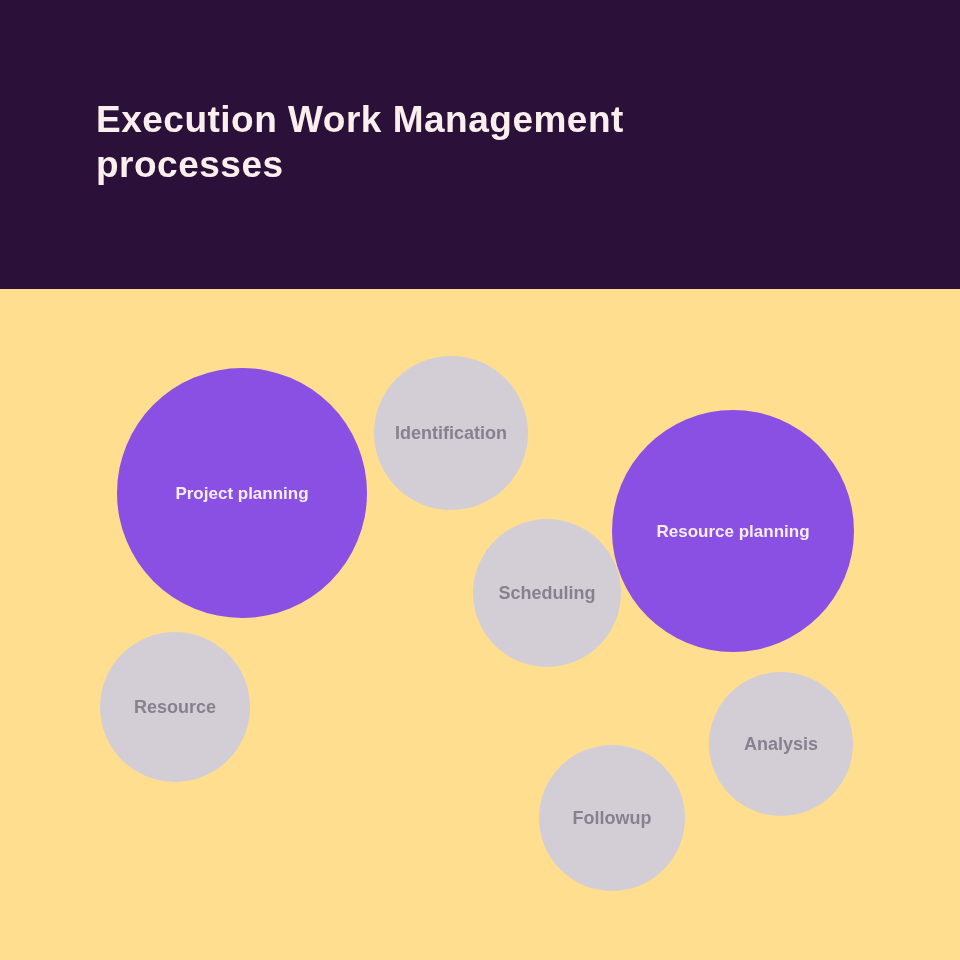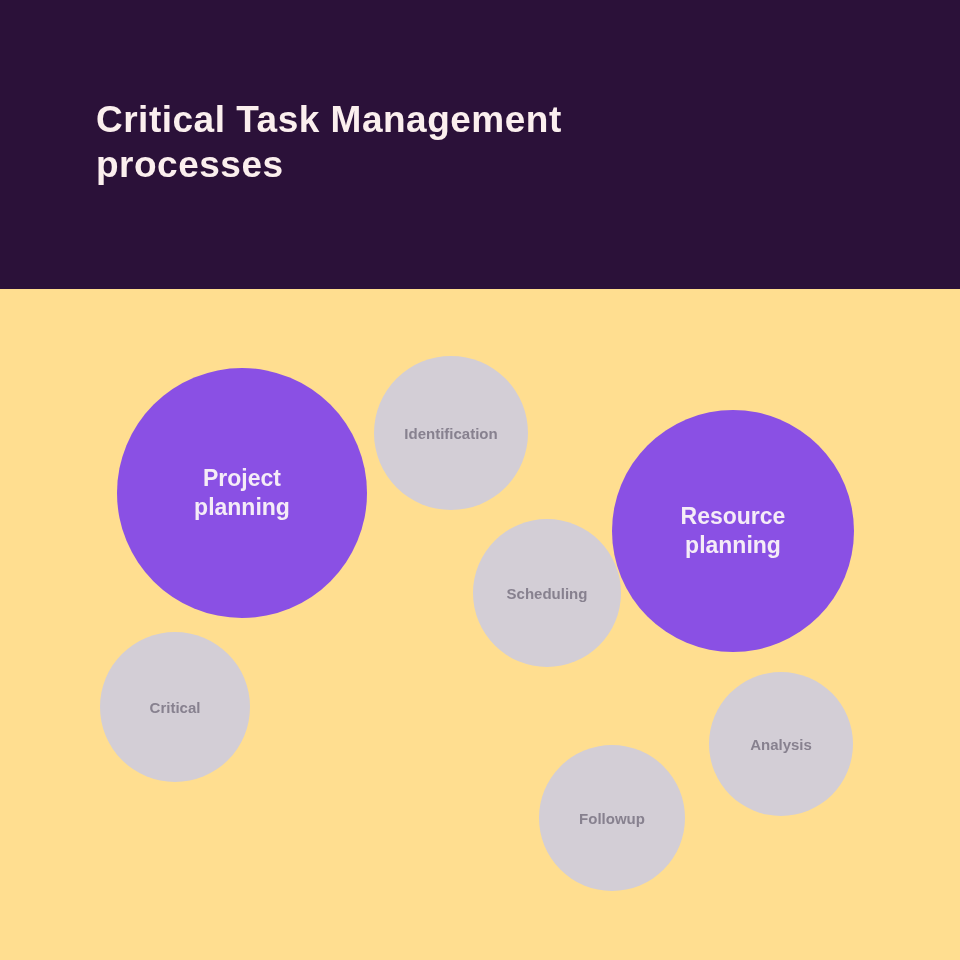--- a/index.html
+++ b/index.html
@@ -46,31 +46,31 @@
     text-align: center;
     box-sizing: border-box;
   }
   .bubble .bubble-label {
     display: block;
   }
   .bubble-primary {
     background: #8A50E4;
     color: #F5ECF7;
     font-weight: bold;
-    font-size: 23px;
+    font-size: 17px;
     line-height: 29px;
   }
   .bubble-primary .bubble-label {
     max-width: 175px;
   }
   .bubble-secondary {
     background: #D3CED6;
     color: #87818F;
     font-weight: bold;
-    font-size: 15px;
+    font-size: 18px;
     line-height: 19px;
   }
   .bubble-secondary .bubble-label {
     max-width: 120px;
   }
   
   #bubble-project-planning  { left: 117px; top: 368px; width: 250px; height: 250px; }
   #bubble-identification    { left: 374px; top: 356px; width: 154px; height: 154px; }
   #bubble-resource-planning { left: 612px; top: 410px; width: 242px; height: 242px; }
   #bubble-scheduling        { left: 473px; top: 519px; width: 148px; height: 148px; }
@@ -78,41 +78,41 @@
   #bubble-task-management   { left: 270px; top: 644px; width: 248px; height: 248px; }
   #bubble-analysis          { left: 709px; top: 672px; width: 144px; height: 144px; }
   #bubble-followup          { left: 539px; top: 745px; width: 146px; height: 146px; }
 </style>
 </head>
 <body>
 
 <div id="canvas">
 
   <div class="header-band">
-    <h1 class="page-title">Critical Task Management processes</h1>
+    <h1 class="page-title">Execution Work Management processes</h1>
   </div>
 
   <div id="bubble-project-planning" class="bubble bubble-primary">
     <span class="bubble-label">Project planning</span>
   </div>
 
   <div id="bubble-identification" class="bubble bubble-secondary">
     <span class="bubble-label">Identification</span>
   </div>
 
   <div id="bubble-resource-planning" class="bubble bubble-primary">
     <span class="bubble-label">Resource planning</span>
   </div>
 
   <div id="bubble-scheduling" class="bubble bubble-secondary">
     <span class="bubble-label">Scheduling</span>
   </div>
 
   <div id="bubble-execution" class="bubble bubble-secondary">
-    <span class="bubble-label">Critical</span>
+    <span class="bubble-label">Resource</span>
   </div>
 
 
   <div id="bubble-followup" class="bubble bubble-secondary">
     <span class="bubble-label">Followup</span>
   </div>
 
   <div id="bubble-analysis" class="bubble bubble-secondary">
     <span class="bubble-label">Analysis</span>
   </div>

